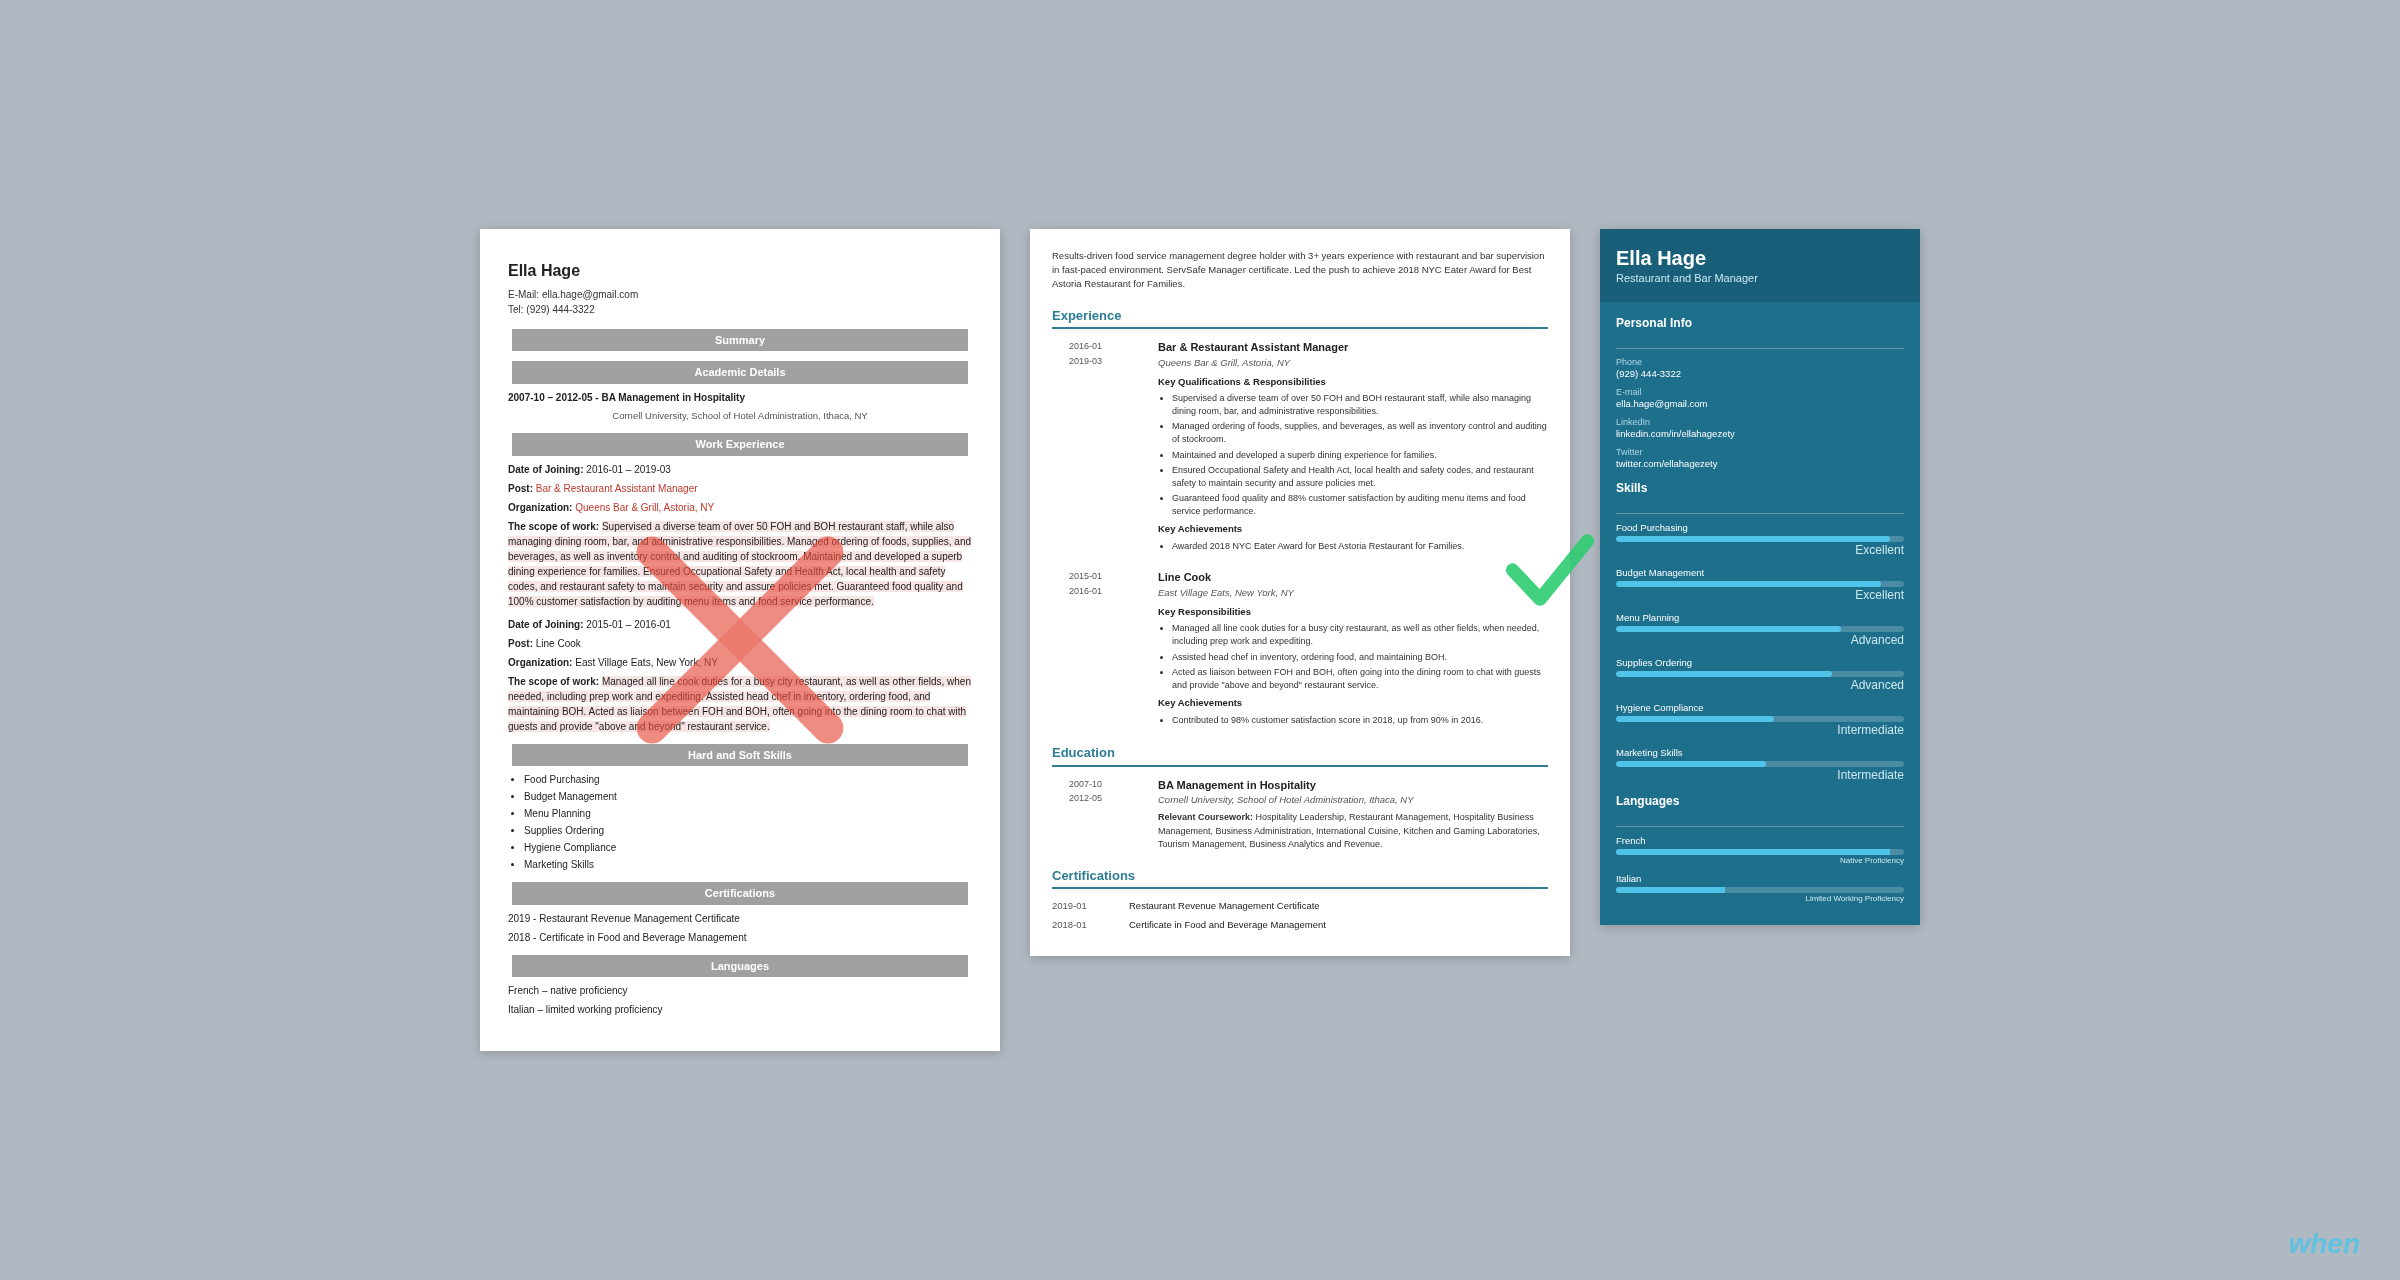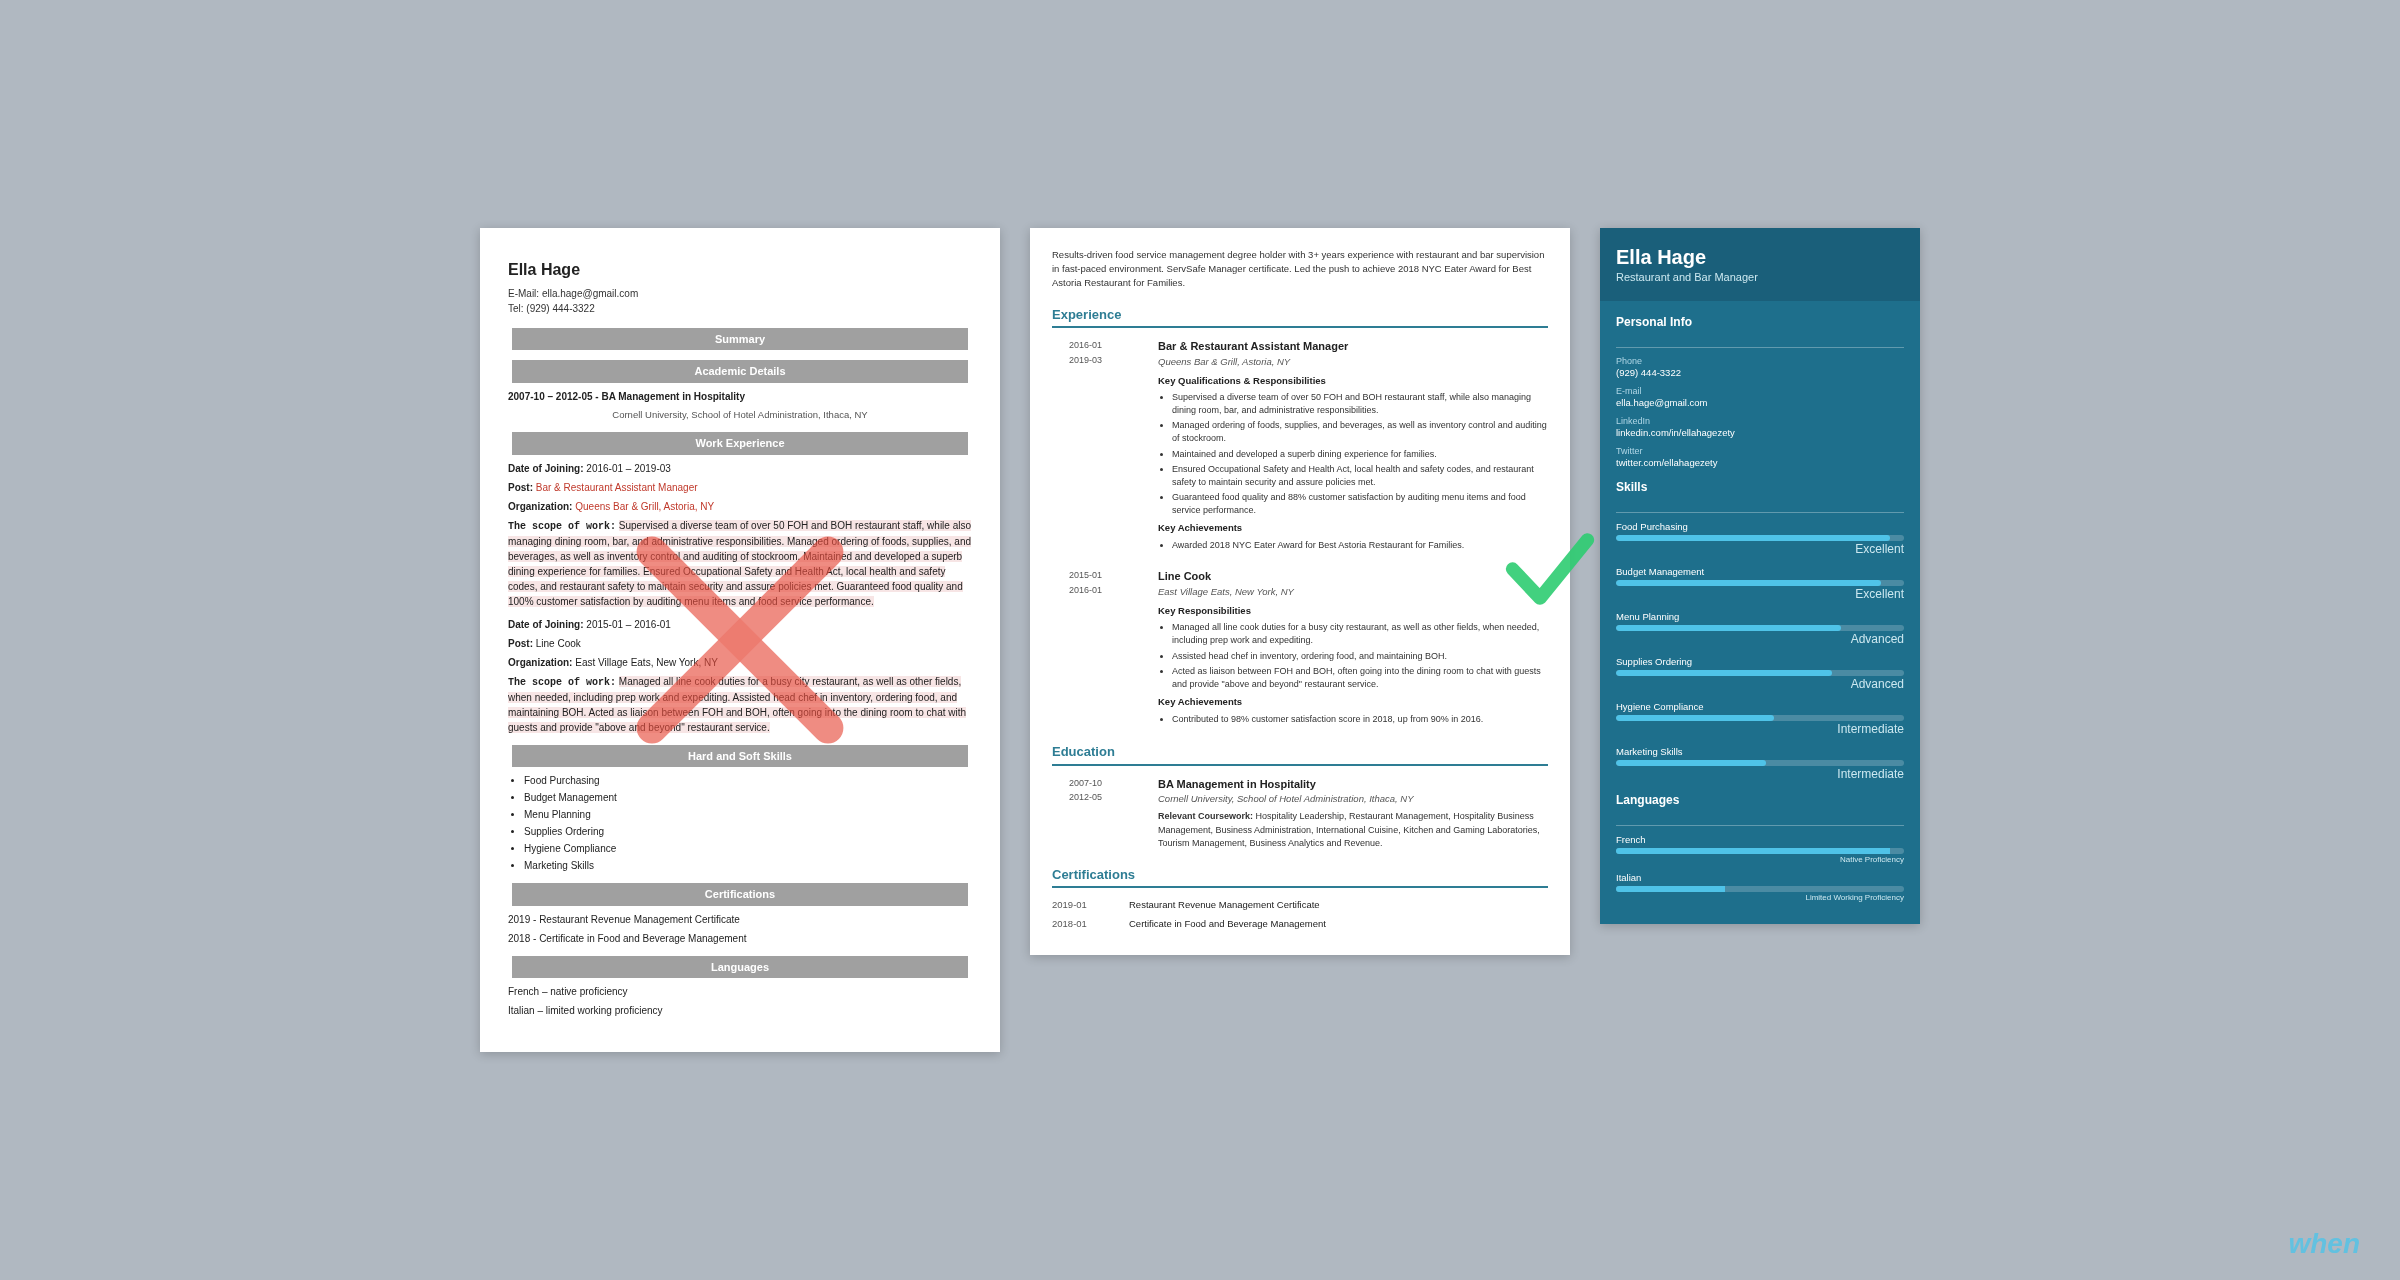--- a/index.html
+++ b/index.html
@@ -57,21 +57,20 @@
     .resume-bad .work-item {
       margin-bottom: 8px;
     }
     .resume-bad .work-item .label {
       font-weight: bold;
       font-size: 10px;
     }
     .resume-bad .work-item .scope-label {
       font-weight: bold;
       font-size: 10px;
-      font-family: Liberation Mono, monospace;
     }
     .resume-bad ul {
       margin-left: 16px;
       font-size: 10px;
     }
     .resume-bad ul li {
       margin-bottom: 2px;
     }
     .bad-overlay {
       position: absolute;

